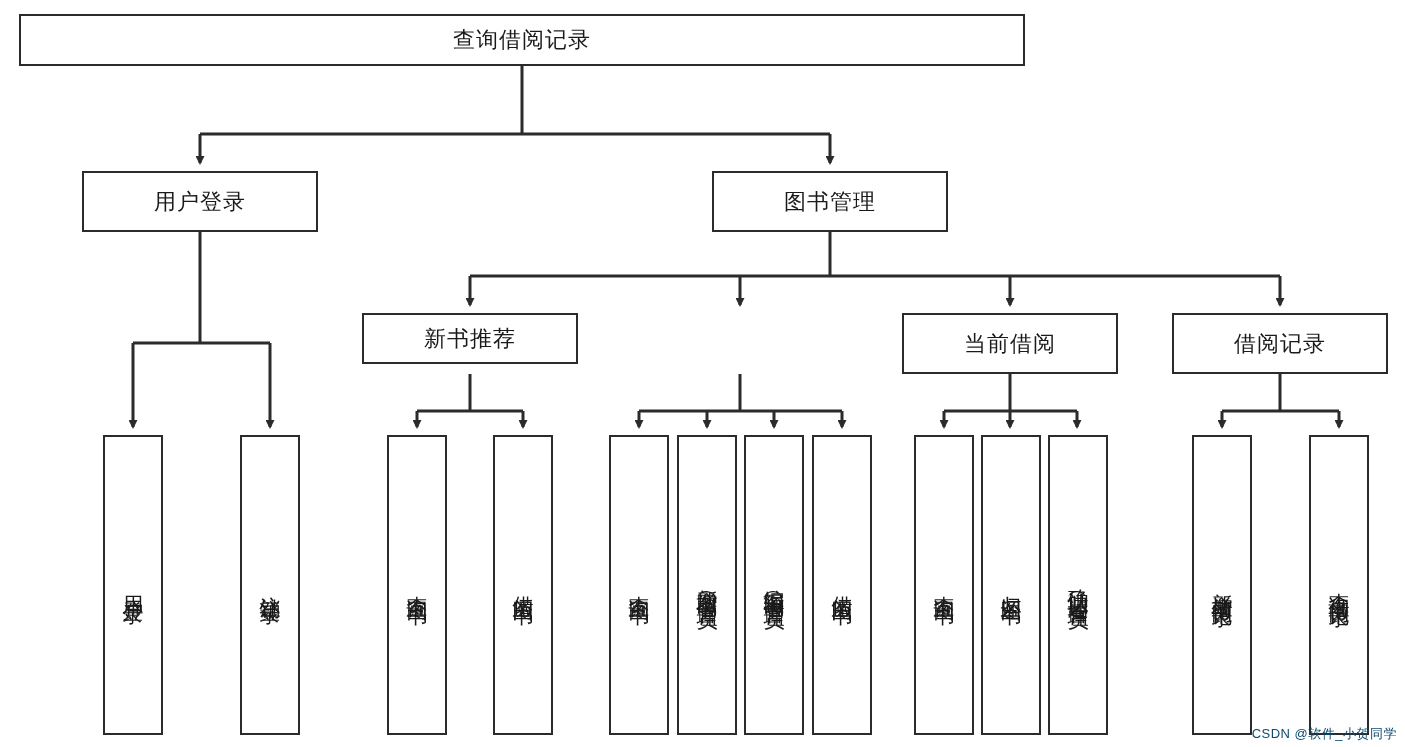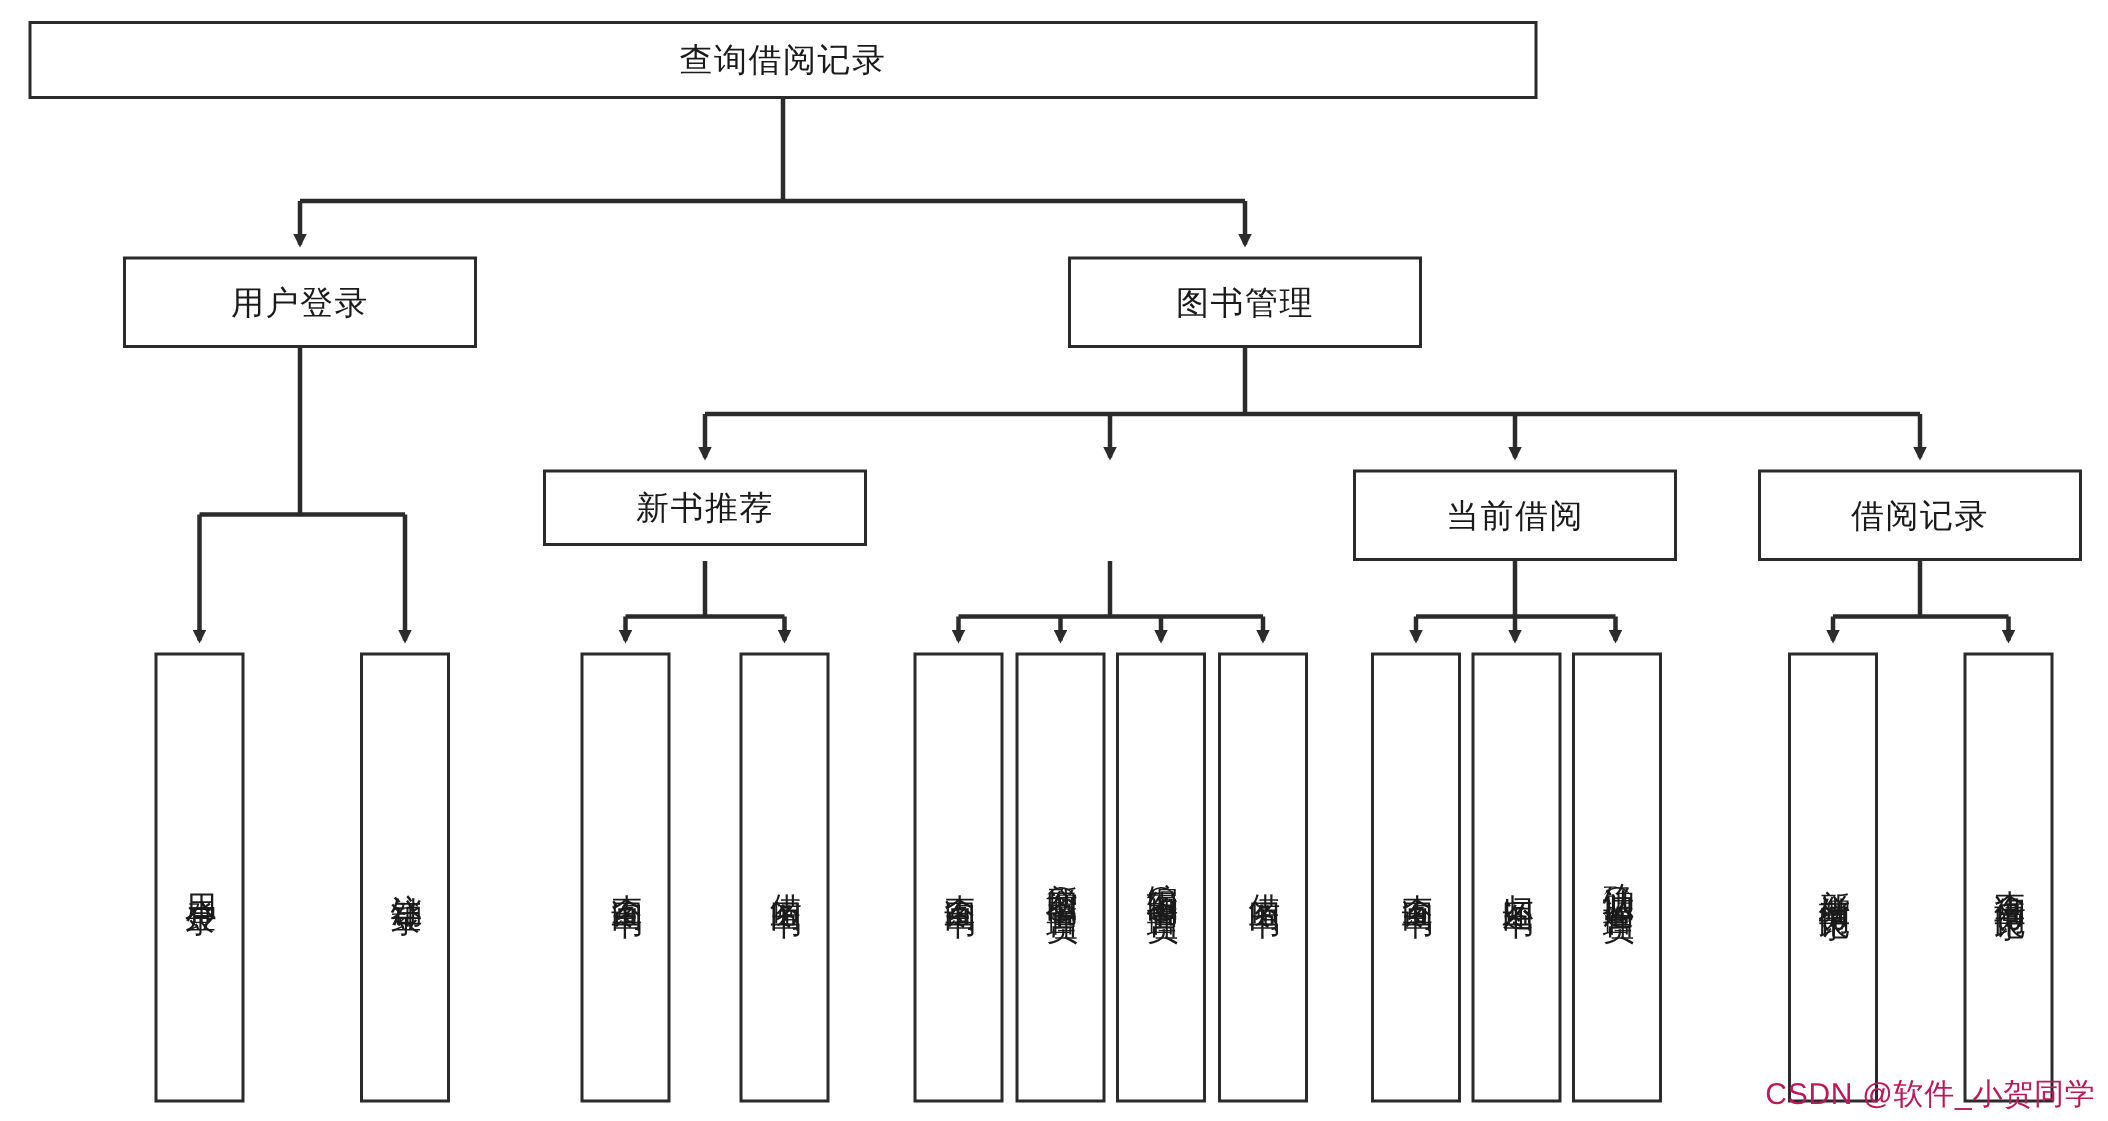--- a/index.html
+++ b/index.html
@@ -53,22 +53,22 @@
     line-height: 1.15;
     letter-spacing: 3px;
   }
   .node .htext {
     white-space: nowrap;
   }
   .watermark {
     position: absolute;
     right: 8px;
     bottom: 4px;
-    font-size: 20px;
-    color: #be185d;
+    font-size: 13px;
+    color: #0c4a6e;
     white-space: nowrap;
     letter-spacing: 0.5px;
     margin-left: 27px;
   }
 </style>
 </head>
 <body>
 
 <div id="canvas">
 

